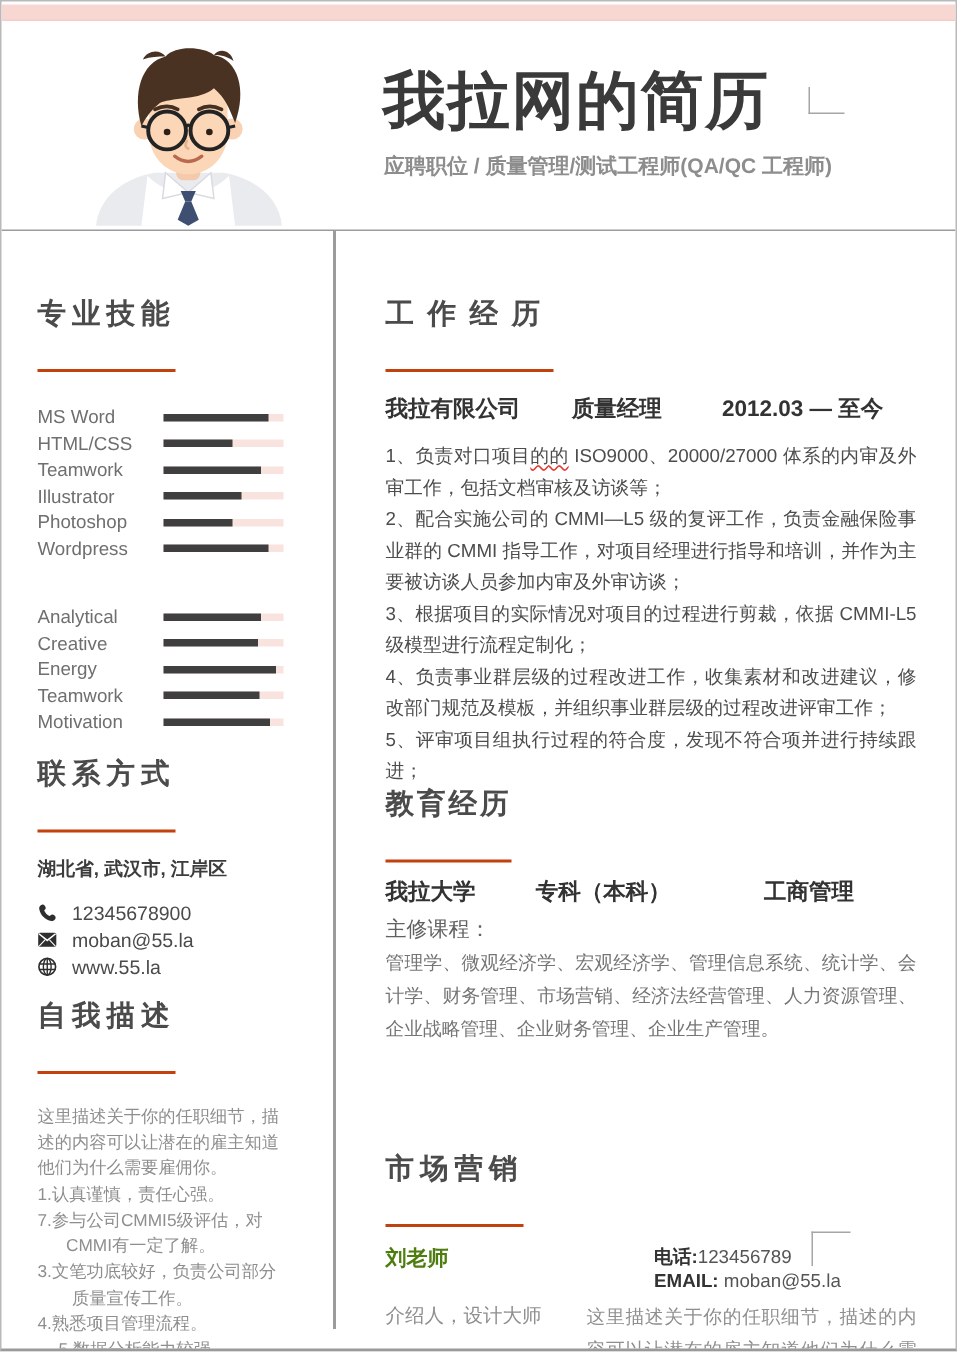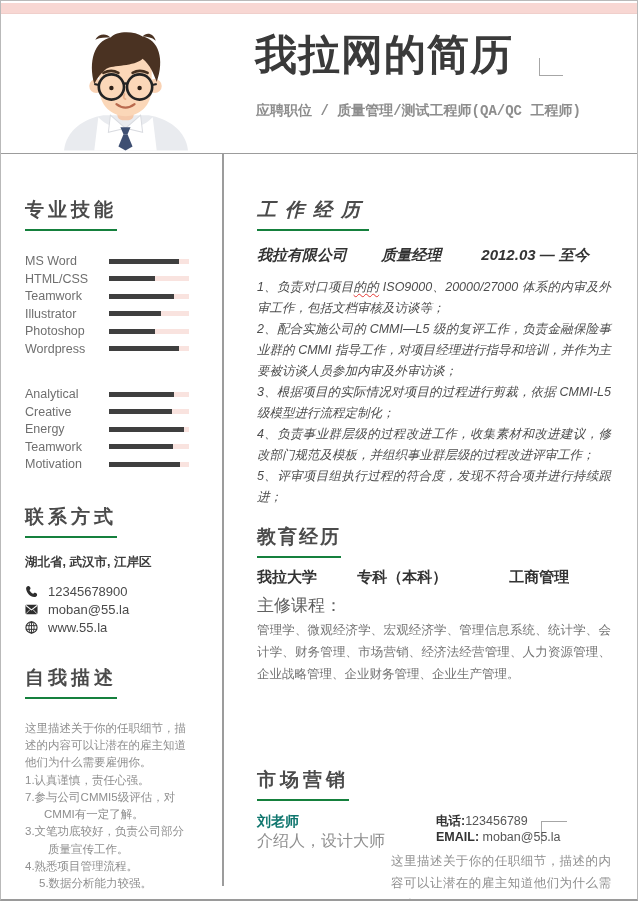--- a/index.html
+++ b/index.html
@@ -8,45 +8,45 @@
 
   .page {
     position:relative; width:638px; height:901px; margin:0 auto;
     background:#ffffff; border:1px solid #b9b9b9; border-bottom:2px solid #9a9a9a;
     overflow:hidden;
   }
   .topbar { position:absolute; top:2px; left:0; right:0; height:11px; background:#f8d7d3; border-bottom:1px solid #f0cfcb; }
 
   
   .avatar { position:absolute; left:57px; top:26px; width:136px; height:124px; }
-  .title  { position:absolute; left:254px; top:26px; font-size:42px; font-weight:bold; color:#3a3a3a; letter-spacing:1px; white-space:nowrap; }
-  .subtitle { position:absolute; left:255px; top:101px; font-size:14px; font-weight:bold; color:#8d8d8d; white-space:nowrap;font-family:Liberation Mono, monospace; }
+  .title  { position:absolute; left:254px; top:38px; font-size:42px; font-weight:bold; color:#3a3a3a; letter-spacing:1px; white-space:nowrap; }
+  .subtitle { position:absolute; left:255px; top:101px; font-size:14px; font-weight:bold; color:#8d8d8d; white-space:nowrap; }
   .corner-bl { position:absolute; left:538px; top:57px; width:24px; height:18px; border-left:1px solid #a6a6a6; border-bottom:1px solid #a6a6a6; }
   .corner-tl { position:absolute; left:540px; top:820px; width:26px; height:23px; border-left:1px solid #a6a6a6; border-top:1px solid #a6a6a6; }
 
   .h-divider { position:absolute; top:152px; left:0; width:100%; height:1px; background:#9c9c9c; }
   .v-divider { position:absolute; top:153px; left:221px; width:2px; height:732px; background:#9c9c9c; }
 
   
   .sidebar { position:absolute; left:24px; top:152px; width:188px; }
   .main    { position:absolute; left:256px; top:152px; width:354px; }
 
   .side-sec { position:absolute; left:0; width:188px; }
   #skills-sec  { top:45px; }
   #contact-sec { top:352px; }
   #about-sec   { top:513px; }
 
   .main-sec { position:absolute; left:0; width:354px; }
-  #work-sec  { top:45px;font-style:italic; }
+  #work-sec  { top:45px; }
   #edu-sec   { top:372px; }
   #other-sec { top:615px; }
 
   .sec-heading {
     display:inline-block; font-size:19px; font-weight:bold; color:#4b4b4b;
-    letter-spacing:4px; padding-bottom:6px; border-bottom:2px solid #15803d; line-height:1.3;
+    letter-spacing:4px; padding-bottom:23px; border-bottom:2px solid #c2410c; line-height:1.3;
   }
   .sec-heading.work { letter-spacing:9px; }
   .sec-heading.edu  { letter-spacing:2px; }
 
   
   .skill-group1 { margin-top:22px; }
   .skill-group2 { margin-top:28px; }
   .skill-row { display:flex; align-items:center; height:17.5px; }
   .skill-label { width:84px; font-size:12.5px; color:#6f6f6f; }
   .skill-track { position:relative; width:80px; height:5px; background:#f9e3df; }
@@ -69,28 +69,28 @@
   .work-items { margin-top:12px; font-size:12.5px; color:#4d4d4d; line-height:21px; text-align:justify; }
   .wavy {
     text-decoration:underline; text-decoration-style:wavy; text-decoration-color:#e53935;
     text-decoration-thickness:1px; text-underline-offset:2px;
   }
 
   
   .edu-row { margin-top:10px; font-size:15px; font-weight:bold; color:#333333; white-space:nowrap; }
   .edu-row .degree { margin-left:36px; }
   .edu-row .major  { margin-left:58px;text-align:right; }
-  .courses-label { margin-top:7px; font-size:17px; color:#616161; }
+  .courses-label { margin-top:7px; font-size:14px; color:#616161; }
   .courses { margin-top:2px; font-size:12.5px; color:#757575; line-height:22px; text-align:justify; }
 
   
   .ref-row { display:flex; margin-top:12px; }
   .ref-left { width:134px; }
-  .ref-name { font-size:14px; font-weight:bold; color:#0f766e; }
-  .ref-title { font-size:16px; color:#8f8f8f; margin-top:0; }
+  .ref-name { font-size:14px; font-weight:bold; color:#4d7c0f; }
+  .ref-title { font-size:13px; color:#8f8f8f; margin-top:20px; }
   .ref-right { flex:1; font-size:12.5px; }
   .ref-line { line-height:16px; color:#555555; }
   .ref-line b { color:#333333;margin-left:45px; }
   .ref-note { margin-top:5px; color:#8f8f8f; line-height:22px; text-align:justify; }
 </style>
 </head>
 <body>
 
 <div class="page">
   <div class="topbar"></div>

